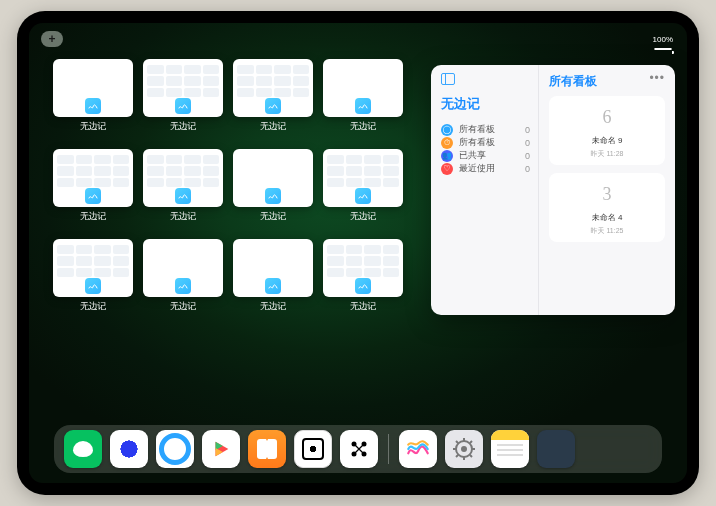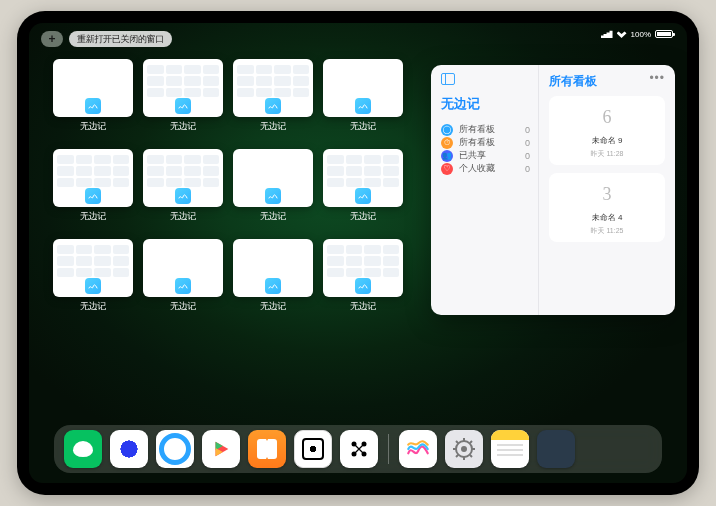--- a/index.html
+++ b/index.html
@@ -18,21 +18,21 @@
     border-radius: 14px;
     background: radial-gradient(ellipse 380px 280px at 46% 38%, #0d4a22 0%, #0b3a1a 28%, #08230f 55%, #06170b 75%, #050f07 100%);
     overflow: hidden;
     position: relative;
   }
 
   
   .statusbar {
     position: absolute; top: 4px; right: 14px; height: 14px;
     display: flex; align-items: center; gap: 4px;
-    color: #fff; font-size: 8px;
+    color: #fff; font-size: 8px; flex-direction: column;
   }
   .signal, .wifi, .battery { display:inline-block; }
   .signal { width: 12px; height: 8px; background: linear-gradient(to right, #fff 0 100%); clip-path: polygon(0 100%,0 70%,25% 70%,25% 50%,50% 50%,50% 30%,75% 30%,75% 10%,100% 10%,100% 100%);}
   .wifi { width:10px;height:8px; background:#fff; clip-path: polygon(50% 100%,0 40%,20% 20%,50% 50%,80% 20%,100% 40%);}
   .battery { width: 18px; height: 8px; border:1px solid #fff; border-radius:2px; position:relative;}
   .battery::after{content:"";position:absolute;right:-3px;top:2px;width:2px;height:3px;background:#fff;border-radius:0 1px 1px 0;}
   .battery::before{content:"";position:absolute;left:1px;top:1px;bottom:1px;width:90%;background:#fff;}
 
   
   .top-controls {
@@ -183,21 +183,20 @@
 
     <div class="statusbar">
       <span class="signal"></span>
       <span class="wifi"></span>
       <span>100%</span>
       <span class="battery"></span>
     </div>
 
     <div class="top-controls">
       <div class="plus-pill">+</div>
-      <div class="recent-pill">重新打开已关闭的窗口</div>
     </div>
 
     <div class="stage">
       <div class="thumb-grid" id="thumb-grid">
           <div class="thumb">
             <div class="thumb-card">
               <div class="app-badge">
                 <svg viewBox="0 0 10 10">
                   <path d="M1 7c1.5-4 3 2 4-1s2-3 4 1" stroke="#fff" stroke-width="1" fill="none" stroke-linecap="round"></path>
                 </svg>
@@ -430,21 +429,21 @@
                 <span>所有看板</span>
                 <span class="cnt">0</span>
               </div>
               <div class="cat-item">
                 <div class="cat-ic ic-indigo">👥</div>
                 <span>已共享</span>
                 <span class="cnt">0</span>
               </div>
               <div class="cat-item">
                 <div class="cat-ic ic-red">♡</div>
-                <span>个人收藏</span>
+                <span>最近使用</span>
                 <span class="cnt">0</span>
               </div>
             </div>
         </div>
         <div class="detail-right">
           <div class="ellipsis">•••</div>
           <div class="right-title">所有看板</div>
           <div id="boards" style="display:flex;flex-direction:column;gap:8px;">
               <div class="board">
                 <div class="sketch">

